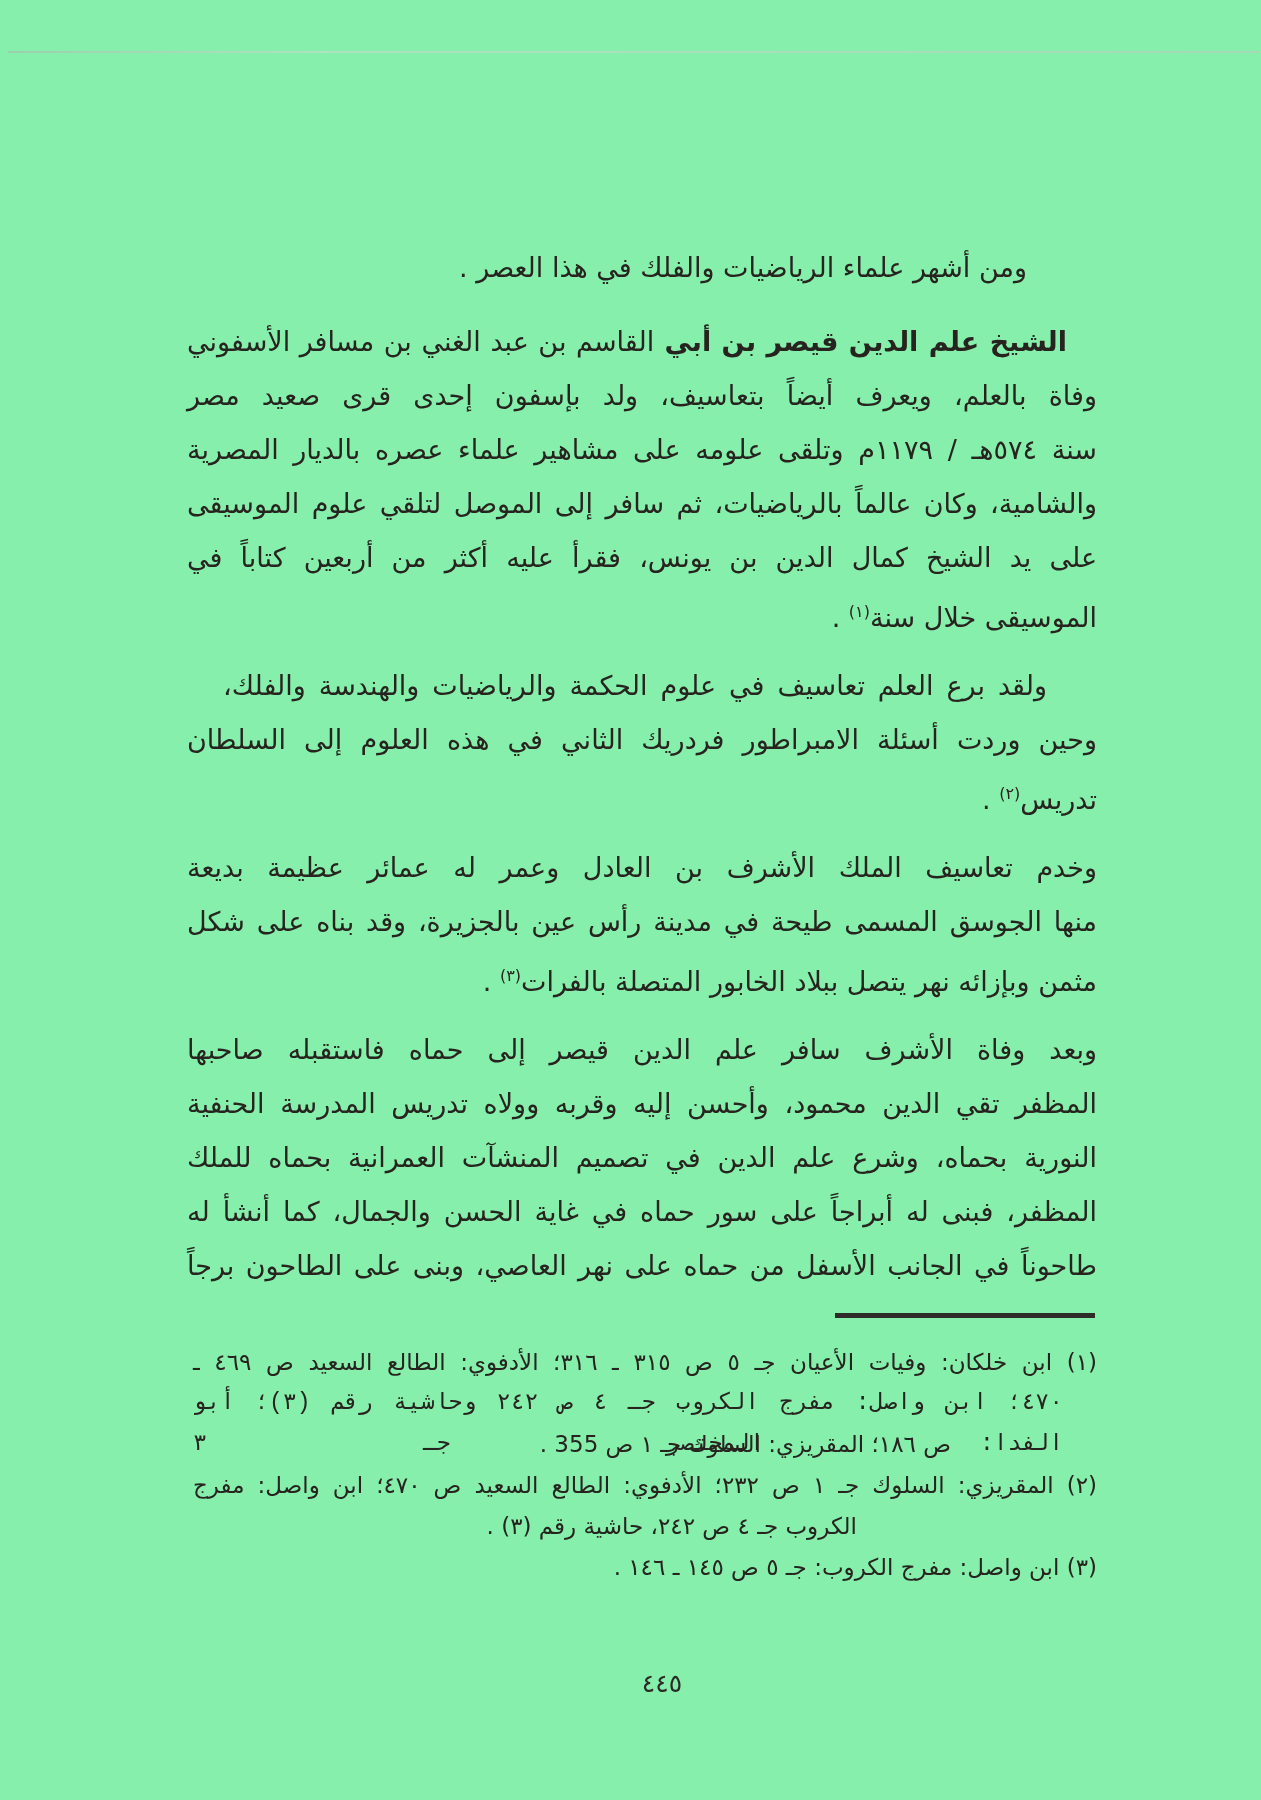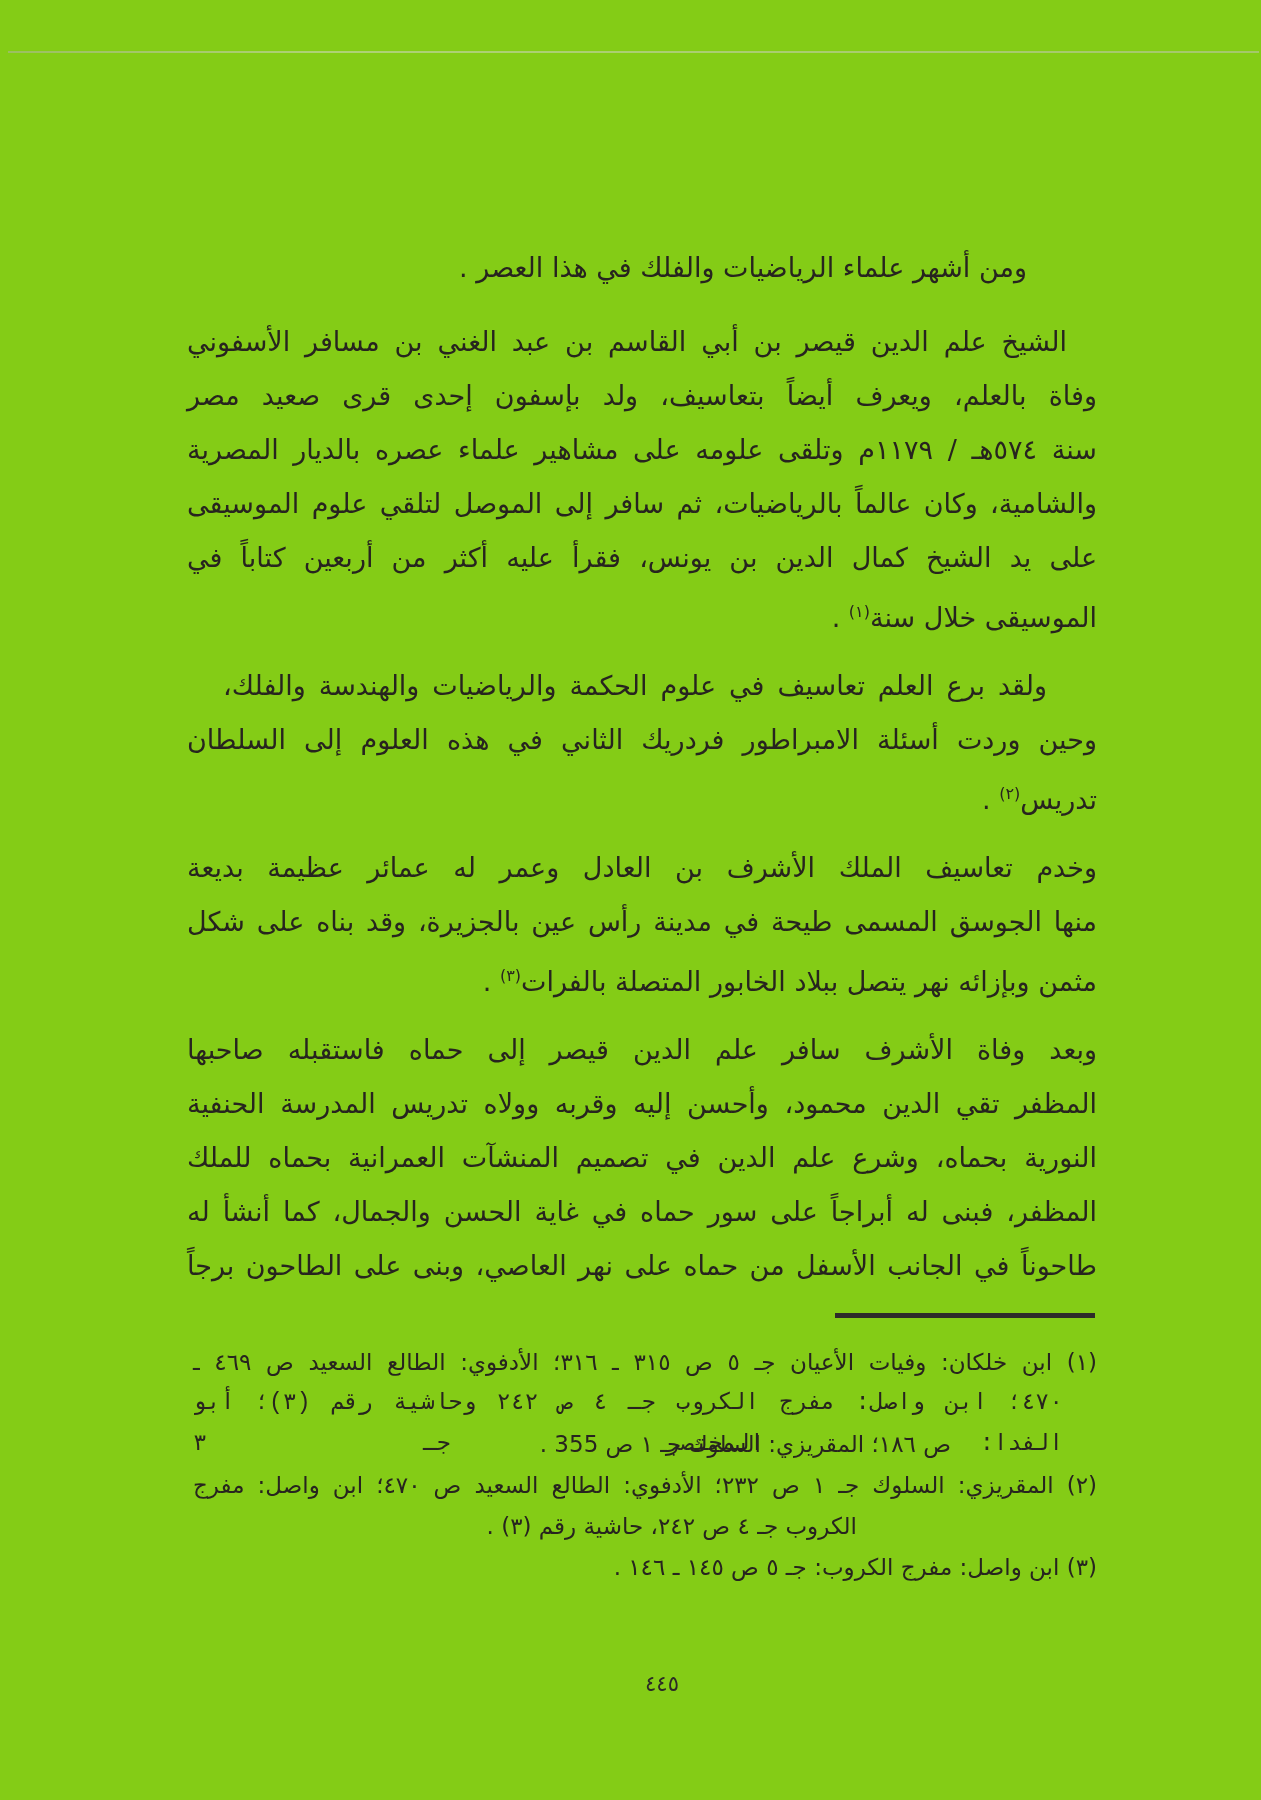--- a/index.html
+++ b/index.html
@@ -1,55 +1,55 @@
 <!DOCTYPE html>
 <html lang="ar"><head>
 <meta charset="utf-8">
 <title></title>
 <style>
   * { margin:0; padding:0; box-sizing:border-box; }
   html,body { background:#ffffff; }
   .page{
     position:relative;
     width:1261px; height:1800px;
-    background:#84cc16;
+    background:#86efac;
     overflow:hidden;
     font-family:"DejaVu Sans", sans-serif;
     color:#27241f;
   }
   .scan-line{
     position:absolute; top:51px; left:8px; right:2px; height:2px;
     background:linear-gradient(90deg,#b2b2ad,#d8d8d3 25%,#cfcfca 60%,#c4c4bf);
     opacity:.5;
   }
   .text-block{
     position:absolute; top:241px; right:164px; width:910px;
     direction:rtl; text-align:right;
   }
   .para{ margin-bottom:20px; }
   .bline{
     height:54px; line-height:54px; font-size:27px;
     text-align:right; overflow:visible;
   }
   .bline.just{ text-align:justify; text-align-last:justify; }
-  .b{ font-weight:normal;margin-top:29px; }
+  .b{ font-weight:bold;margin-top:29px; }
   .sup{ font-size:16px; vertical-align:10px; }
   .fnsep{
     width:260px; height:5px; background:#2e2c29;
     margin:16px 2px 24px 0;
   }
   .fline{
     height:41px; line-height:41px; font-size:23px;
     text-align:right;
     margin-left:6px;
   }
   .fline.just{ text-align:justify; text-align-last:justify; }
   .pagenum{
     position:absolute; top:1664px; left:587px; width:150px;
-    text-align:center; font-size:21px; line-height:40px;
+    text-align:center; font-size:25px; line-height:40px;
     letter-spacing:5px; color:#2c2a26;
   }
 </style>
 </head>
 <body>
 
 <div class="page">
   <div class="scan-line"></div>
 
   <div class="text-block">

